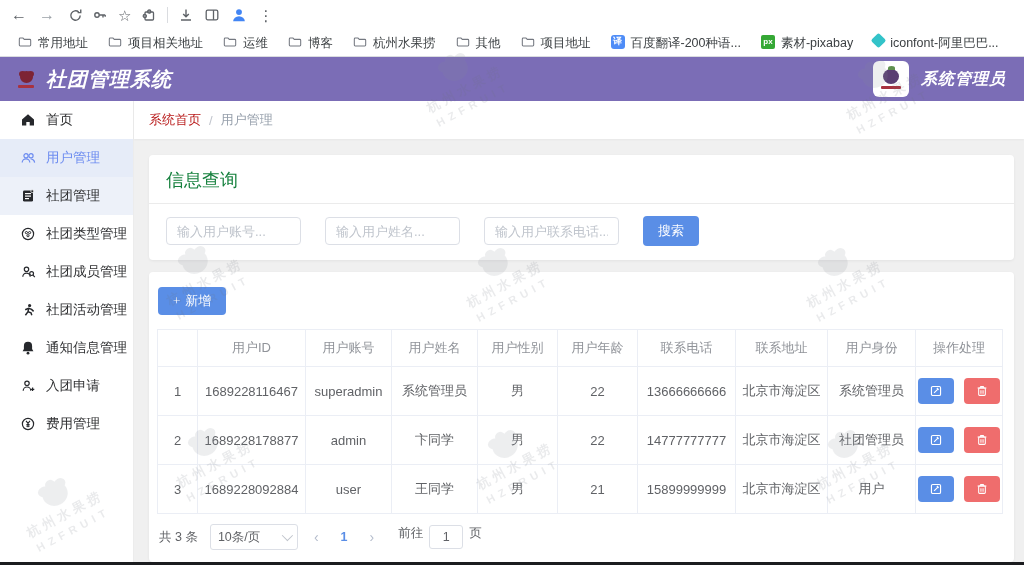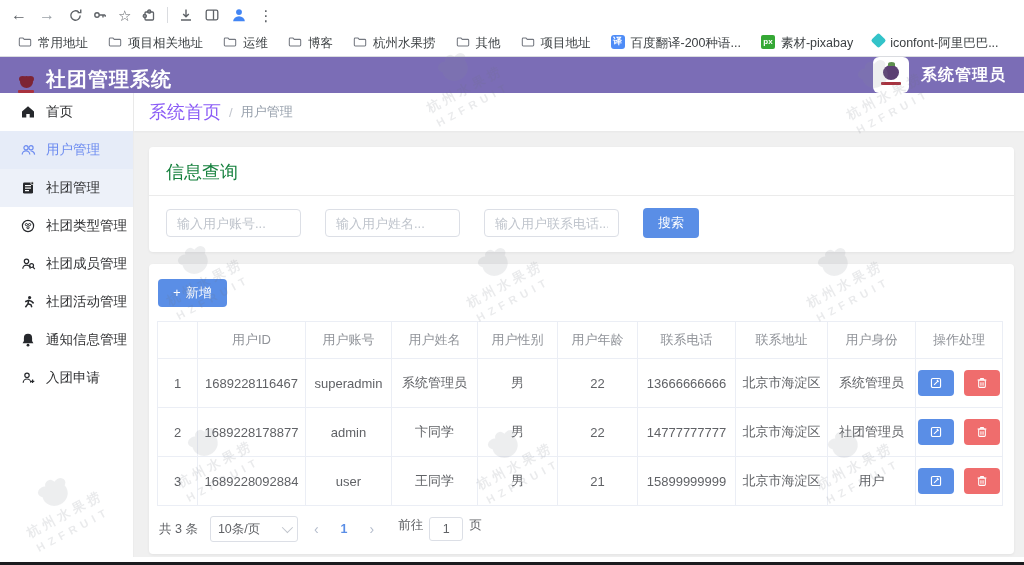--- a/index.html
+++ b/index.html
@@ -24,21 +24,21 @@
   .bookmarks{height:26px;display:flex;align-items:center;padding:0 10px;gap:4px;}
   .bm{display:flex;align-items:flex-start;gap:6px;padding:2px 8px;border-radius:6px;flex:0 0 auto;}
   .bm-label{font-size:12.5px;color:#3c4043;white-space:nowrap;}
   .bm-fav{width:14px;height:14px;border-radius:3px;display:flex;align-items:center;
     justify-content:center;color:#fff;font-weight:bold;flex:0 0 auto;}
   .fav-baidu{background:#4e8cf7;font-size:9px;}
   .fav-px{background:#35a835;font-size:8px;border-radius:2px;}
   .fav-diamond{width:11px;height:11px;background:#33c3c9;transform:rotate(45deg);border-radius:2px;}
   .bm-spacer{flex:1;}
   
-  .app-header{height:36px;background:#7b6db6;display:flex;align-items:flex-end;padding:0 18px;}
+  .app-header{height:44px;background:#7b6db6;display:flex;align-items:center;padding:0 18px;font-style:italic;}
   .logo{display:flex;flex-direction:column;align-items:center;margin-right:12px;}
   .logo-fruit{width:13px;height:12px;background:#7d2434;border-radius:50%;
     box-shadow:-4px -3px 0 -3px #7d2434,4px -3px 0 -3px #7d2434;}
   .logo-line{width:16px;height:3px;background:#a8323f;margin-top:2px;border-radius:1px;}
   .app-title{color:#fff;font-size:20px;font-weight:bold;letter-spacing:1px;}
   .hdr-right{margin-left:auto;display:flex;align-items:center;gap:12px;}
   .hdr-avatar{width:36px;height:36px;background:#fff;border-radius:6px;display:flex;
     flex-direction:column;align-items:center;justify-content:center;}
   .av-fruit{width:16px;height:15px;background:#5b3f73;border-radius:50%;position:relative;}
   .av-fruit:after{content:"";position:absolute;left:5px;top:-3px;width:7px;height:4px;
@@ -50,33 +50,33 @@
   .sidebar{width:133px;background:#fff;border-right:1px solid #ececec;flex:0 0 auto;text-align:center;}
   .side-item{height:38px;display:flex;align-items:center;gap:9px;padding-left:19px;cursor:default;}
   .side-item .slabel{font-size:13.5px;color:#303133;white-space:nowrap;}
   .side-item.active{background:#e6ecf8;}
   .side-item.active .slabel{color:#6d8cf0;}
   .side-item.hl{background:#edf1f9;}
   .sicon{width:18px;display:flex;justify-content:center;flex:0 0 auto;}
   .content{flex:1;display:flex;flex-direction:column;background:#f0f0f0;min-width:0;}
   .crumb-bar{height:38px;background:#fff;display:flex;align-items:center;padding-left:15px;
     box-shadow:0 1px 2px rgba(0,0,0,0.04);gap:8px;}
-  .crumb{font-size:18px;color:#8b5cf6;}
+  .crumb{font-size:13px;color:#b91c1c;}
   .crumb-sep{font-size:13px;color:#c0c4cc;}
   .crumb-cur{font-size:13px;color:#97a0ac;}
   .content-inner{flex:1;padding:16px 10px 0 15px;overflow:hidden;}
   .card{background:#fff;border-radius:4px;box-shadow:0 1px 3px rgba(0,0,0,0.06);}
   
   .q-title{font-size:18px;color:#15803d;padding:13px 17px 11px;border-bottom:1px solid #ebebeb;}
   .q-row{display:flex;align-items:center;gap:24px;padding:12px 17px 14px;}
   .q-input{width:135px;height:28px;border:1px solid #dcdfe6;border-radius:4px;padding:0 10px;
     font-size:13px;color:#606266;font-family:inherit;outline:none;box-sizing:border-box;}
   .q-input::placeholder{color:#bfc4cc;}
   .btn-primary{background:#5a8ee6;color:#fff;border:none;border-radius:4px;height:30px;
-    padding:0 15px;font-size:13px;font-family:Liberation Mono, monospace;cursor:pointer;}
+    padding:0 15px;font-size:13px;font-family:Liberation Serif, serif;cursor:pointer;}
   
   .t-card{margin-top:12px;padding:15px 8px 12px;}
   .add-btn{display:inline-flex;align-items:center;gap:5px;height:28px;margin-left:1px;}
   .add-plus{font-size:13px;}
   .tbl{border-collapse:collapse;table-layout:fixed;width:845px;margin-top:14px;
     border:1px solid #ebeef5;}
   .tbl th{height:34px;font-size:13px;font-weight:500;color:#909399;background:#fff;
     border-right:1px solid #ebeef5;border-bottom:1px solid #ebeef5;text-align:center;}
   .tbl td{height:46px;font-size:13px;color:#606266;text-align:center;
     border-right:1px solid #ebeef5;border-bottom:1px solid #ebeef5;white-space:nowrap;overflow:hidden;}
@@ -330,20 +330,29 @@
     </div>
     <div class="side-item">
       <span class="sicon">
         <svg width="17" height="16" viewBox="0 0 17 16">
             <circle cx="7" cy="5.3" r="2.2" fill="none" stroke="#26282c" stroke-width="1.2"></circle>
             <path d="M3.2 12.8a3.8 3.8 0 0 1 7.6 0" fill="none" stroke="#26282c" stroke-width="1.2"></path>
             <path d="M12.6 9.6v3.4M10.9 11.3h3.4" stroke="#26282c" stroke-width="1.2"></path>
           </svg>
       </span>
       <span class="slabel">入团申请</span>
+    </div>
+    <div class="side-item">
+      <span class="sicon">
+        <svg width="16" height="16" viewBox="0 0 16 16">
+            <circle cx="8" cy="8" r="5.6" fill="none" stroke="#26282c" stroke-width="1.2"></circle>
+            <path d="M6 4.8l2 2.6 2-2.6M8 7.4v3.8M6.4 8.6h3.2M6.4 10.2h3.2" fill="none" stroke="#26282c" stroke-width="1.1"></path>
+          </svg>
+      </span>
+      <span class="slabel">费用管理</span>
     </div>
   </aside>
 
   <main class="content">
     <div class="crumb-bar">
       <span class="crumb">系统首页</span>
       <span class="crumb-sep">/</span>
       <span class="crumb-cur">用户管理</span>
     </div>
 

